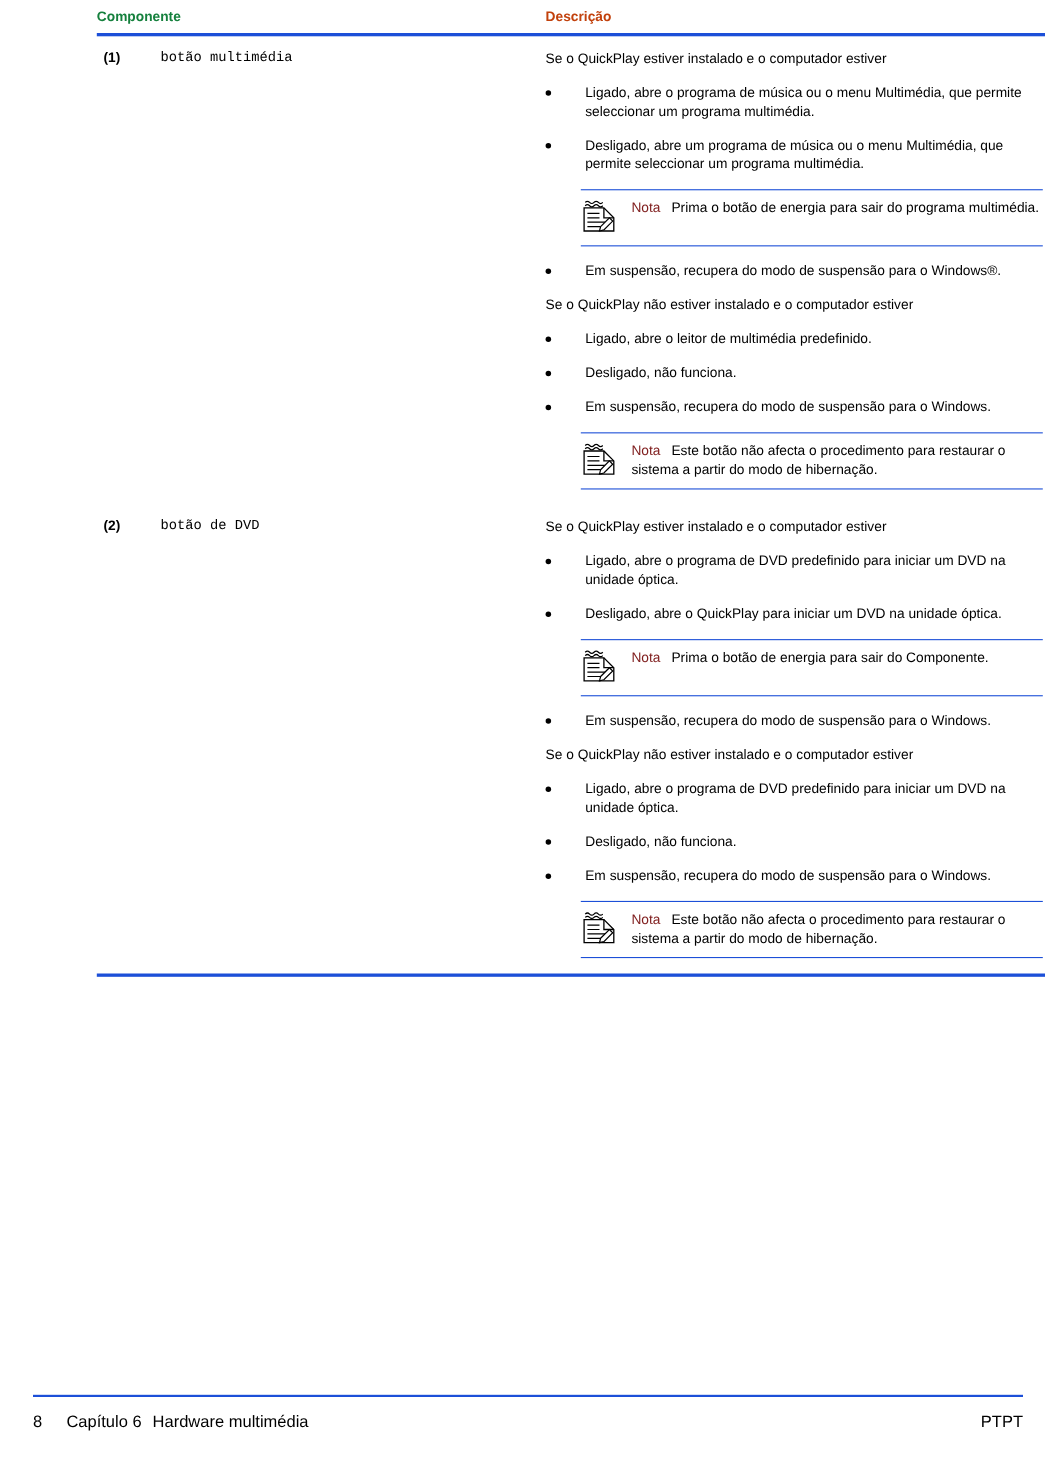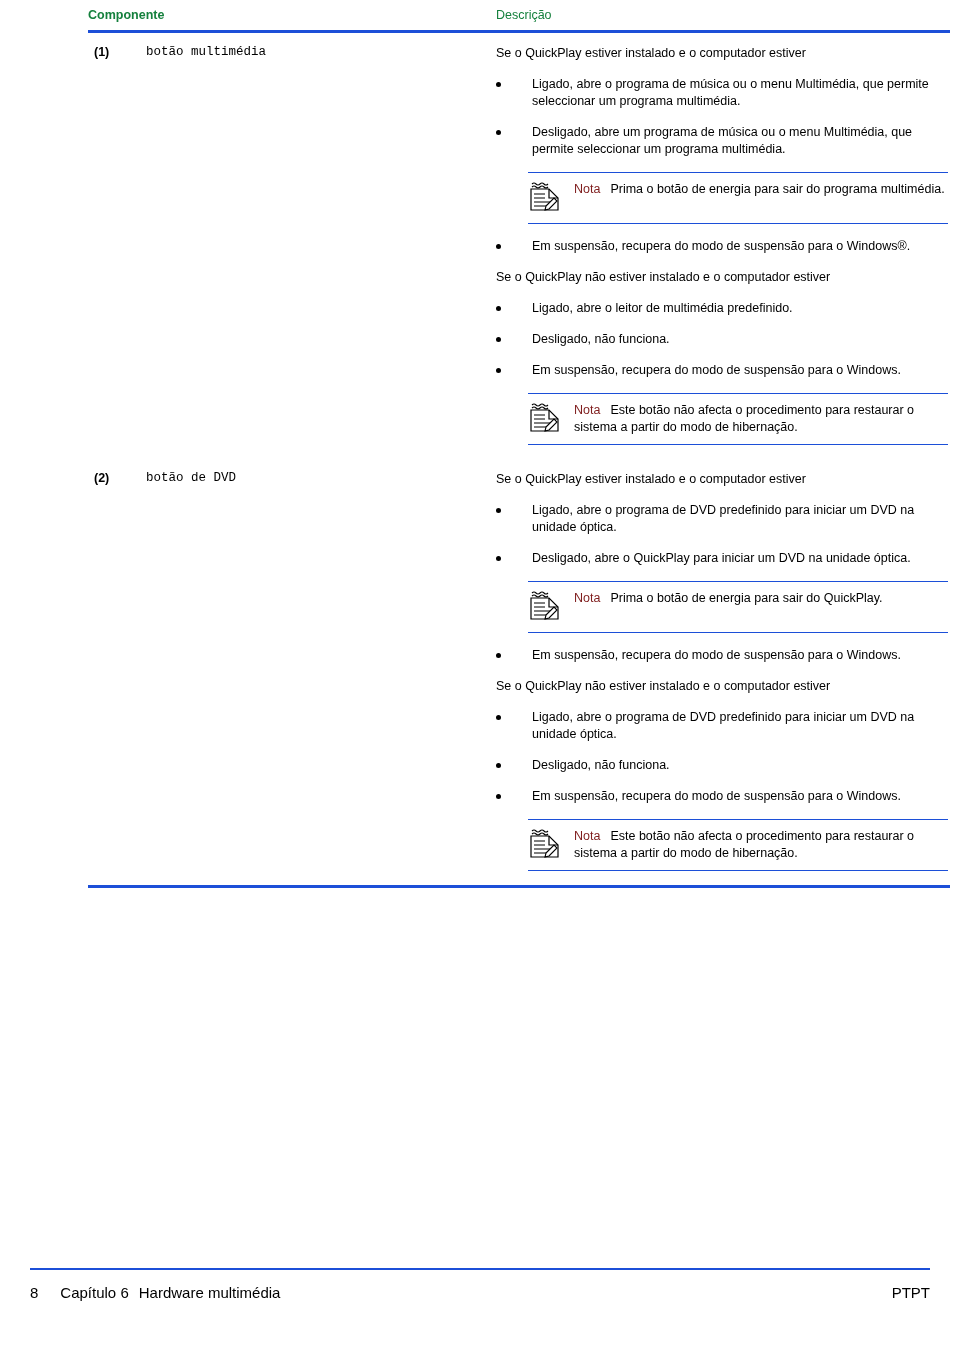--- a/index.html
+++ b/index.html
@@ -30,23 +30,23 @@
     display: flex;
     padding-bottom: 8px;
   }
   .hdr-comp {
     width: 408px;
     color: #15803d;
     font-size: 12.5px;
     font-weight: bold;
   }
   .hdr-desc {
-    color: #15803d;
-    font-size: 12.5px;
-    font-weight: normal;
+    color: #c2410c;
+    font-size: 12.5px;
+    font-weight: bold;
   }
   .rule-thick {
     height: 3px;
     background: #1c4fd8;
     width: 862px;
   }
   .row {
     display: flex;
     padding-top: 12px;
   }
@@ -233,21 +233,21 @@
             <svg width="34" height="30" viewBox="0 0 34 30" xmlns="http://www.w3.org/2000/svg">
               <path d="M3 7 L21 7 L30 16 L30 28 L3 28 Z" fill="#ffffff" stroke="#000000" stroke-width="1.2"></path>
               <path d="M21 7 L21 16 L30 16" fill="none" stroke="#000000" stroke-width="1.2"></path>
               <path d="M6 12 h11 M6 16 h11 M6 20 h16 M6 24 h12" stroke="#000000" stroke-width="1.1"></path>
               <path d="M4 2 q2 -2 4 0 q2 2 4 0 q2 -2 4 0 q2 2 4 0" fill="none" stroke="#000000" stroke-width="1.1"></path>
               <path d="M4 5 q2 -2 4 0 q2 2 4 0 q2 -2 4 0 q2 2 4 0" fill="none" stroke="#000000" stroke-width="1.1"></path>
               <path d="M18 24 l8 -8 l3 3 l-8 8 l-4 1 z" fill="#ffffff" stroke="#000000" stroke-width="1.1"></path>
             </svg>
           </div>
           <div class="note-text">
-            <span class="note-word">Nota</span><span>Prima o botão de energia para sair do QuickPlay.</span>
+            <span class="note-word">Nota</span><span>Prima o botão de energia para sair do Componente.</span>
           </div>
         </div>
         <ul class="bullets">
           <li>Em suspensão, recupera do modo de suspensão para o Windows.</li>
         </ul>
         <div class="desc-line sub-head">Se o QuickPlay não estiver instalado e o computador estiver</div>
         <ul class="bullets">
           <li>Ligado, abre o programa de DVD predefinido para iniciar um DVD na unidade óptica.</li>
           <li>Desligado, não funciona.</li>
           <li>Em suspensão, recupera do modo de suspensão para o Windows.</li>

